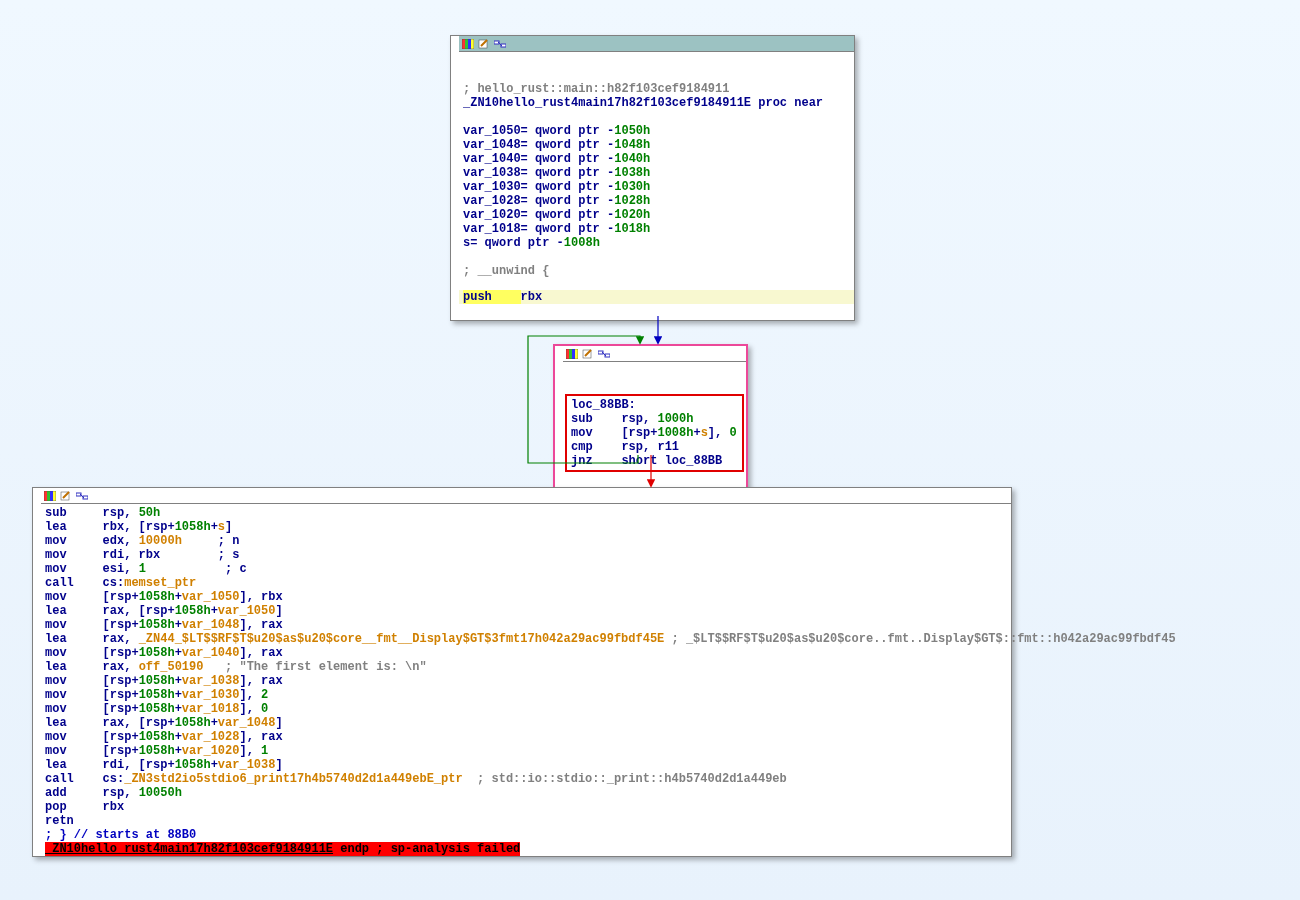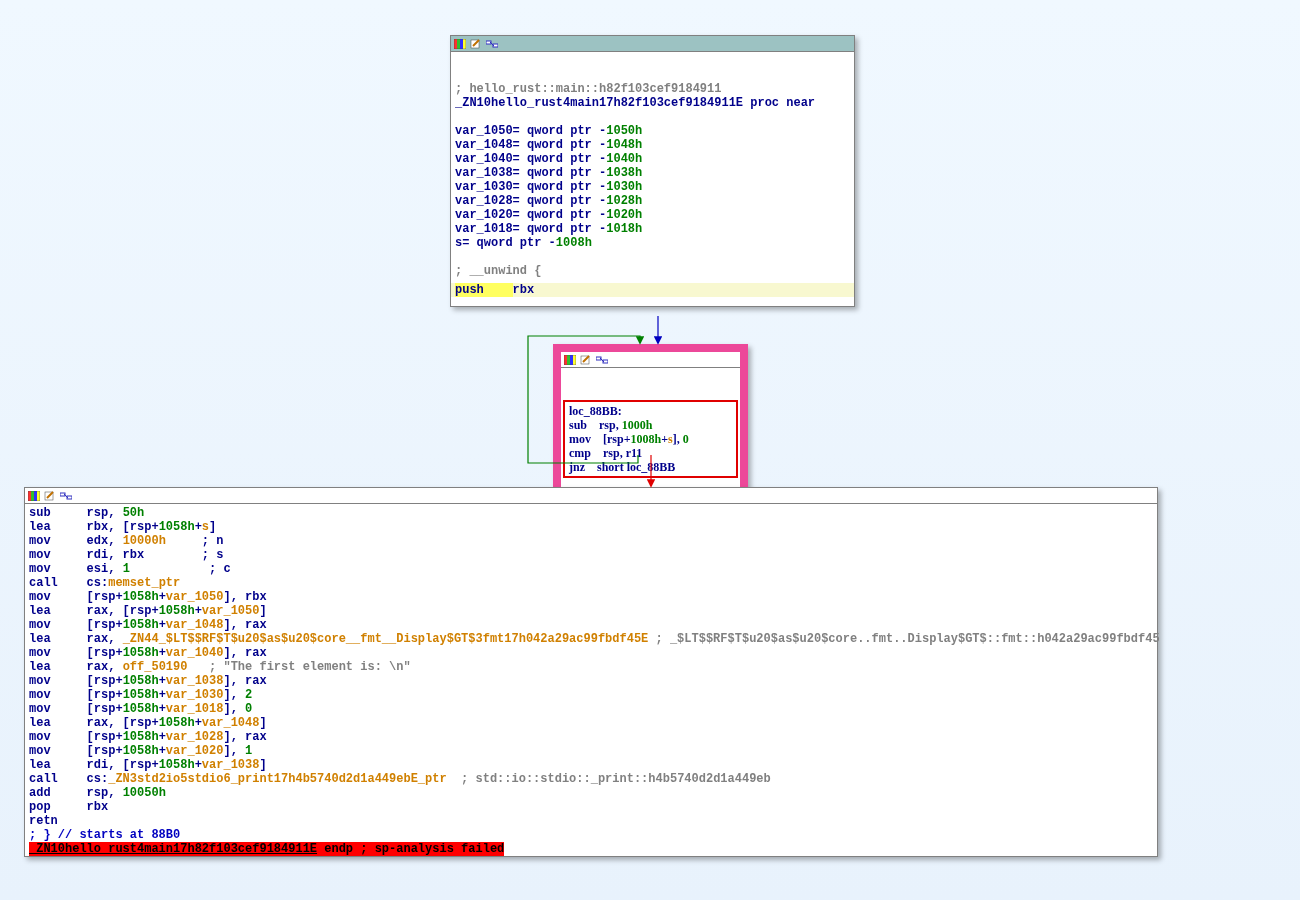--- a/index.html
+++ b/index.html
@@ -13,20 +13,21 @@
     font-size: 12px;
     font-weight: bold;
     position: relative;
     overflow: hidden;
   }
   .node {
     position: absolute;
     background: #fff;
     border: 1px solid #808080;
     box-shadow: 3px 3px 5px rgba(0,0,0,0.3);
+    padding-left: 8px;
   }
   .titlebar {
     background: #9cc2c2;
     border-bottom: 1px solid #808080;
     height: 16px;
     display: flex;
     align-items: center;
     padding: 0 2px;
     gap: 2px;
   }
@@ -94,24 +95,24 @@
 <span class="darkblue">var_1048</span><span class="darkblue">= qword ptr -</span><span class="green">1048h</span>
 <span class="darkblue">var_1040</span><span class="darkblue">= qword ptr -</span><span class="green">1040h</span>
 <span class="darkblue">var_1038</span><span class="darkblue">= qword ptr -</span><span class="green">1038h</span>
 <span class="darkblue">var_1030</span><span class="darkblue">= qword ptr -</span><span class="green">1030h</span>
 <span class="darkblue">var_1028</span><span class="darkblue">= qword ptr -</span><span class="green">1028h</span>
 <span class="darkblue">var_1020</span><span class="darkblue">= qword ptr -</span><span class="green">1020h</span>
 <span class="darkblue">var_1018</span><span class="darkblue">= qword ptr -</span><span class="green">1018h</span>
 <span class="darkblue">s</span><span class="darkblue">= qword ptr -</span><span class="green">1008h</span>
 
 <span class="comment">; __unwind {</span>
-<div class="mnemonic-hl" style="margin: 5px -4px; padding: 0px 4px;"><span class="darkblue" style="background: rgb(255, 255, 96);">push    </span><span class="darkblue">rbx</span></div></div>
-</div>
-
-<div class="node" id="n2" style="left:553px; top:344px; width:195px; border:8px solid #ec4899;font-family:Liberation Serif, serif;">
+<div class="mnemonic-hl" style="margin: 12px -4px; padding: 0px 4px;"><span class="darkblue" style="background: rgb(255, 255, 96);">push    </span><span class="darkblue">rbx</span></div></div>
+</div>
+
+<div class="node" id="n2" style="left:553px; top:344px; width:195px; border:2px solid #ec4899;">
   <div class="titlebar" style="background:#fff; border-bottom:1px solid #808080;">
     <span class="tb-icon">
       <svg width="12" height="10">
           <rect x="0" y="0" width="3" height="10" fill="#ff3030"></rect>
           <rect x="3" y="0" width="3" height="10" fill="#30c030"></rect>
           <rect x="6" y="0" width="3" height="10" fill="#3030ff"></rect>
           <rect x="9" y="0" width="3" height="10" fill="#ffff30"></rect>
           <rect x="0" y="0" width="12" height="10" fill="none" stroke="#404040" stroke-width="0.5"></rect>
         </svg>
     </span>
@@ -132,21 +133,21 @@
   <div class="node-body" style="padding:2px;">
     <div class="inner-red" id="n2body"><span class="darkblue">loc_88BB:</span>
 <span class="darkblue">sub    </span><span class="darkblue">rsp, </span><span class="green">1000h</span>
 <span class="darkblue">mov    </span><span class="darkblue">[rsp+</span><span class="green">1008h</span><span class="darkblue">+</span><span class="orange">s</span><span class="darkblue">], </span><span class="green">0</span>
 <span class="darkblue">cmp    </span><span class="darkblue">rsp, r11</span>
 <span class="darkblue">jnz    </span><span class="darkblue">short </span><span class="darkblue">loc_88BB</span>
 </div>
   </div>
 </div>
 
-<div class="node" id="n3" style="left:24px; top:487px; width:1134px;">
+<div class="node" id="n3" style="left:32px; top:487px; width:980px;">
   <div class="titlebar" style="background:#fff;">
     <span class="tb-icon">
       <svg width="12" height="10">
           <rect x="0" y="0" width="3" height="10" fill="#ff3030"></rect>
           <rect x="3" y="0" width="3" height="10" fill="#30c030"></rect>
           <rect x="6" y="0" width="3" height="10" fill="#3030ff"></rect>
           <rect x="9" y="0" width="3" height="10" fill="#ffff30"></rect>
           <rect x="0" y="0" width="12" height="10" fill="none" stroke="#404040" stroke-width="0.5"></rect>
         </svg>
     </span>

